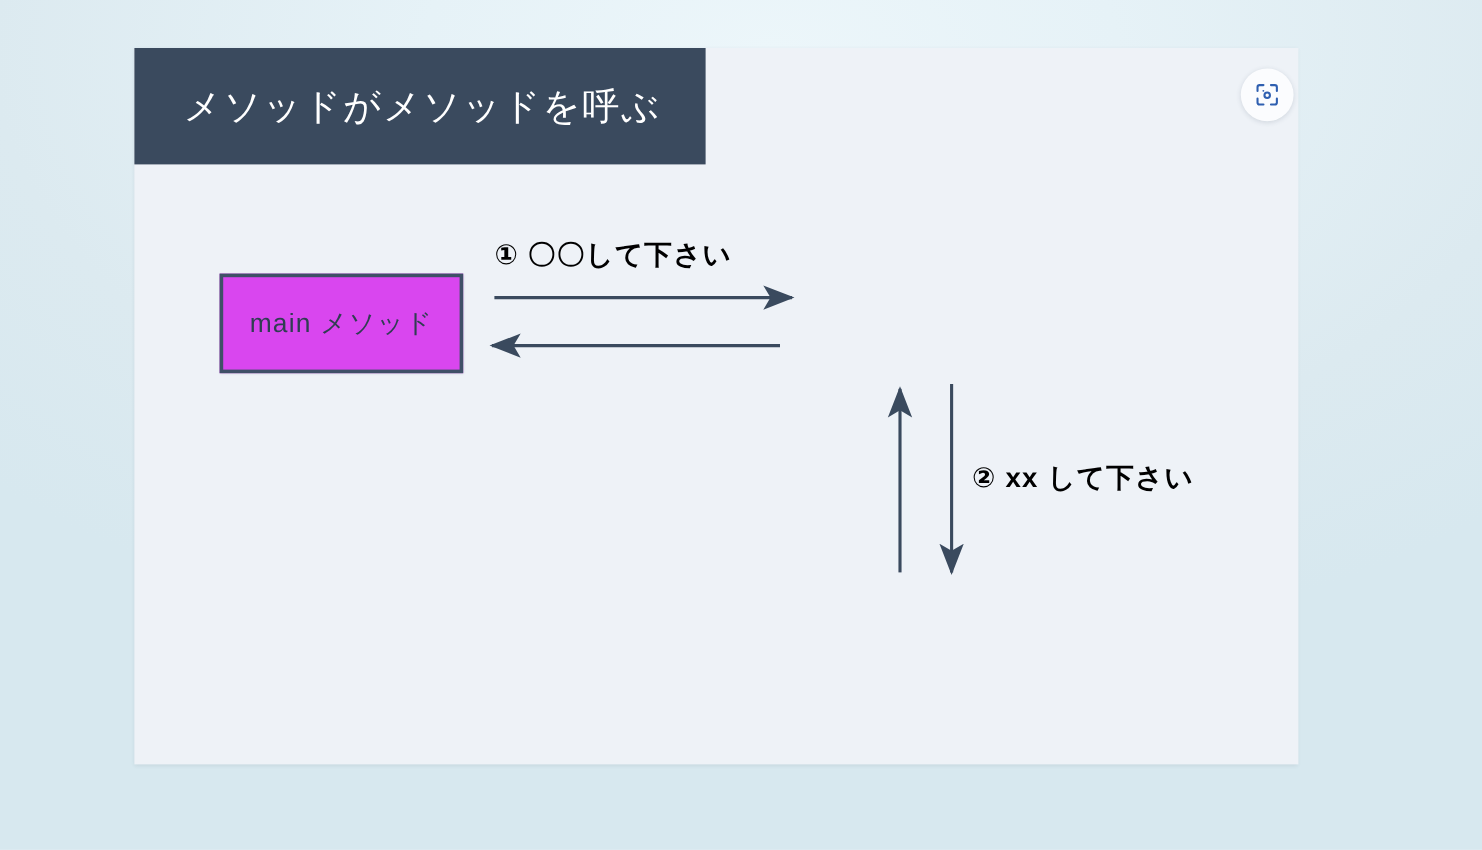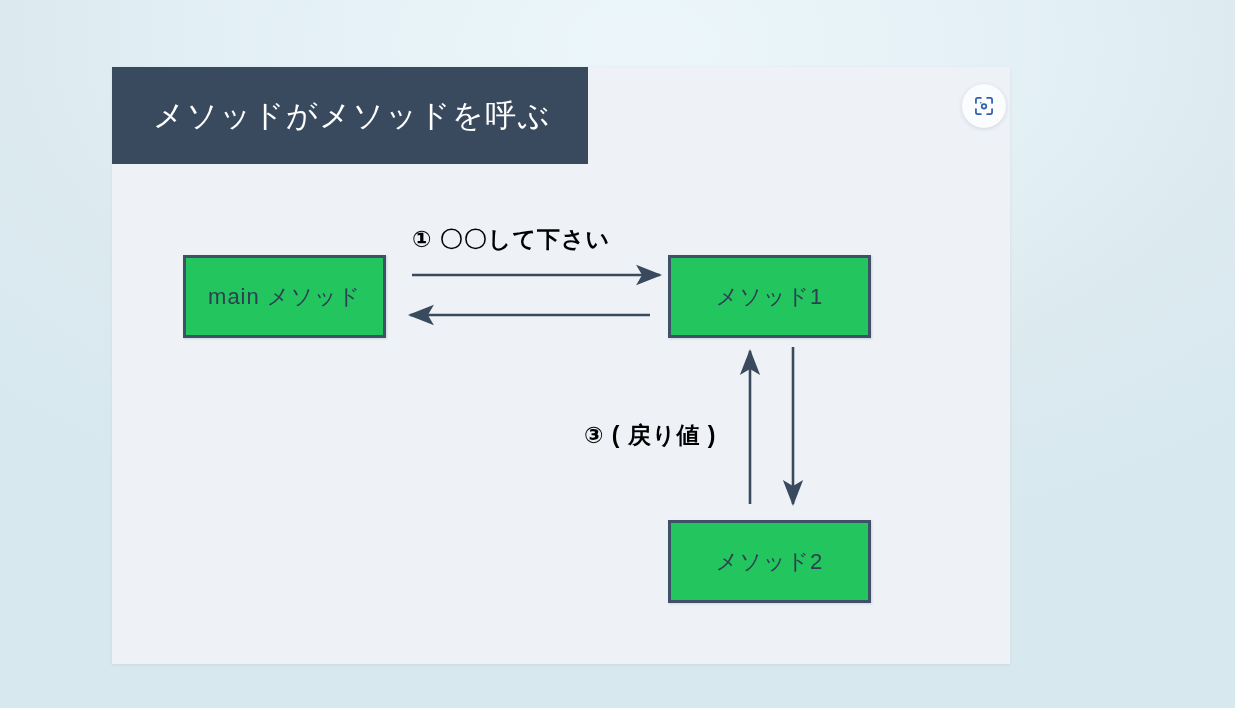--- a/index.html
+++ b/index.html
@@ -20,22 +20,22 @@
     width: 1235px;
     height: 708px;
     background:
       radial-gradient(ellipse 900px 520px at 52% 6%, #ecf6fa 0%, #e6f2f7 32%, #dceaf0 72%, #d7e8ef 100%);
   }
 
   
   #slide-card {
     position: absolute;
     left: 112px;
-    top: 67px;
-    width: 898px;
+    top: 40px;
+    width: 970px;
     height: 597px;
     background: #eef2f7;
     box-shadow: 0 1px 3px rgba(60, 80, 100, 0.10);
     text-align: right;
   }
 
   
   #title-bar {
     position: absolute;
     left: 0;
@@ -78,21 +78,21 @@
     left: 0;
     top: 0;
     width: 970px;
     height: 597px;
   }
 
   
   .method-box {
     position: absolute;
     box-sizing: border-box;
-    background: #22c55e;
+    background: #d946ef;
     border: 3px solid #3f5067;
     display: flex;
     align-items: center;
     justify-content: center;
     box-shadow: 1px 1px 2px rgba(60, 80, 105, 0.18);
   }
   .method-box .box-label {
     color: #2f3e52;
     font-size: 22px;
     letter-spacing: 1px;
@@ -174,31 +174,25 @@
 
         <line x1="638" y1="437" x2="638" y2="284" stroke="#3a4a5e" stroke-width="2.6" marker-end="url(#ah-up)"></line>
 
         <line x1="681" y1="280" x2="681" y2="437" stroke="#3a4a5e" stroke-width="2.6" marker-end="url(#ah-down)"></line>
       </svg>
 
       <div id="box-main" class="method-box">
         <span class="box-label">main メソッド</span>
       </div>
 
-      <div id="box-method-1" class="method-box">
-        <span class="box-label">メソッド1</span>
-      </div>
 
-      <div id="box-method-2" class="method-box">
-        <span class="box-label">メソッド2</span>
-      </div>
 
       <span id="label-1" class="arrow-label">① 〇〇して下さい</span>
 
 
-      <span id="label-3" class="arrow-label">③ ( 戻り値 )</span>
 
+      <span id="label-2" class="arrow-label">② xx して下さい</span>
 
     </div>
 
   </div>
 
 </div>
 
 </body></html>

